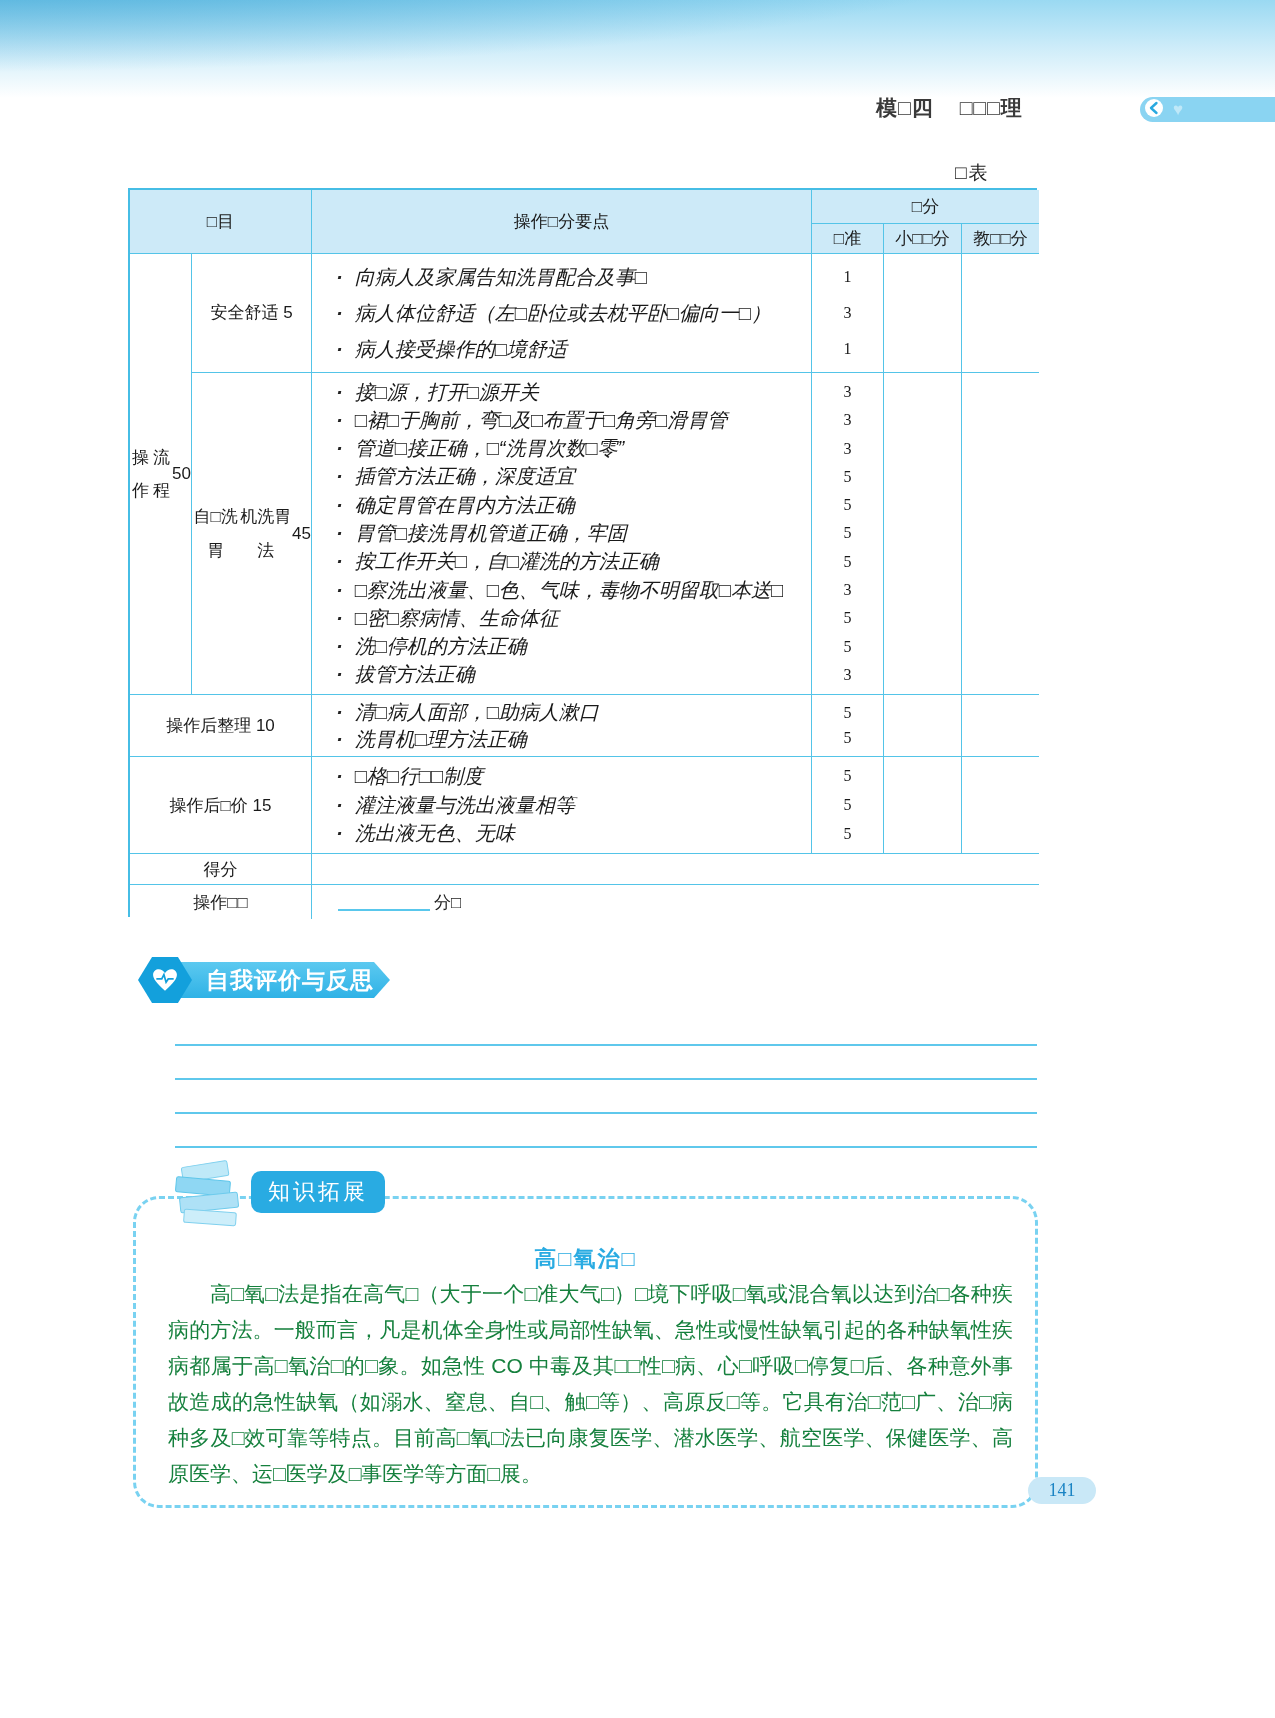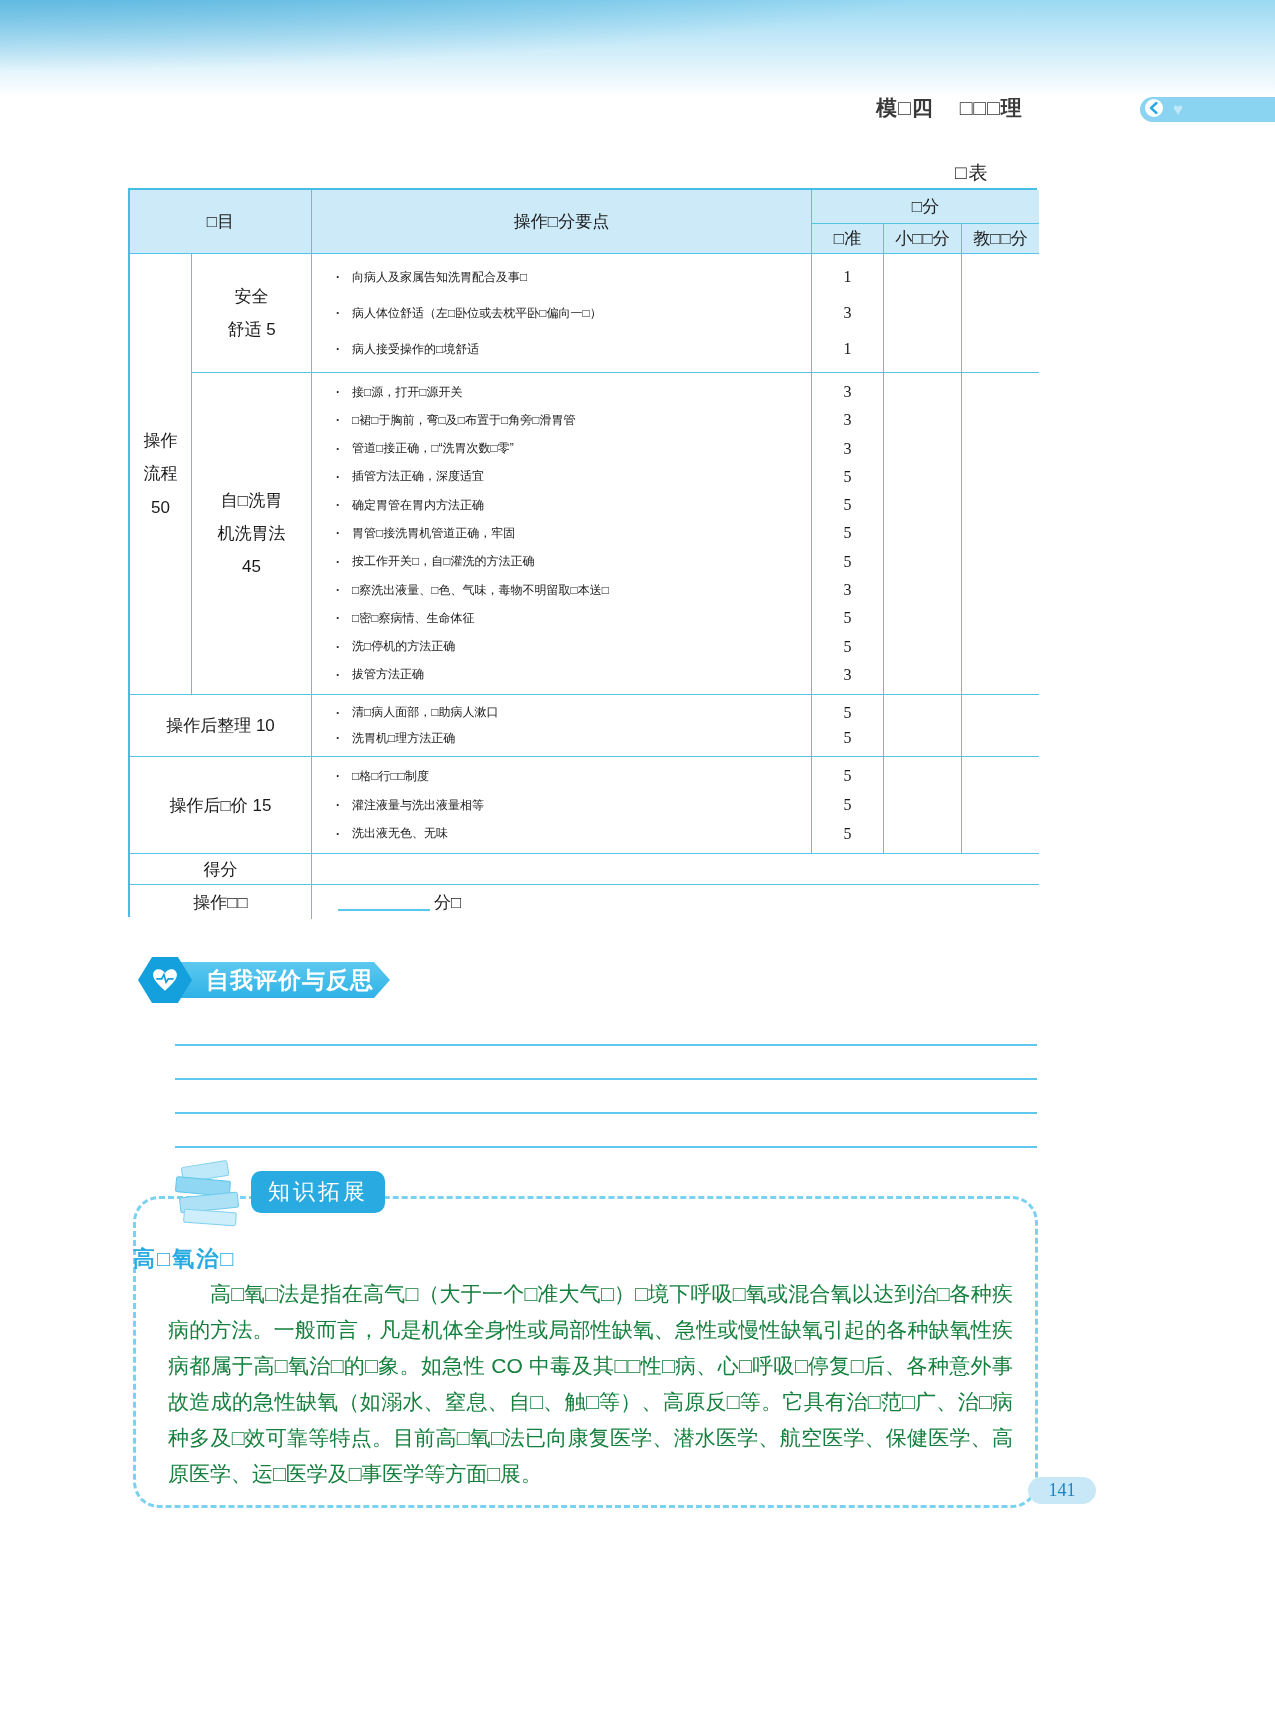--- a/index.html
+++ b/index.html
@@ -41,23 +41,23 @@
     border:2px solid #46bde5; font-size:16px;
   }
   .c {
     border-right:1px solid #54c4e8; border-bottom:1px solid #54c4e8;
     display:flex; align-items:center; justify-content:center;
     background:#ffffff; overflow:hidden;
   }
   .no-r { border-right:none; }
   .no-b { border-bottom:none; }
   .hd { background:#cdeaf8; font-size:17px; }
-  .vlines { flex-direction:column; line-height:1.95; font-size:17px; text-align:center; }
+  .vlines { flex-direction:row; line-height:1.95; font-size:17px; text-align:center; }
   .items { flex-direction:column; align-items:stretch; justify-content:center; padding:5px 0; }
-  .il { flex:1; display:flex; align-items:center; text-align:center; padding-left:24px; font-size:12px; white-space:nowrap; }
+  .il { flex:1; display:flex; align-items:center; text-align:center; padding-left:24px; font-size:20px; white-space:nowrap;font-style:italic; }
   .il::before { content:"·"; font-weight:700; margin-right:12px; color:#222; }
   .scores { flex-direction:column; align-items:stretch; padding:5px 0; }
   .sl { flex:1; display:flex; align-items:center; justify-content:center;
         font-family:"Liberation Serif", serif; font-size:16px; }
   .rowlabel { font-size:17px; }
   .timeval { justify-content:flex-start; padding-left:26px; font-size:17px; }
   .blank-line { display:inline-block; width:92px; border-bottom:2px solid #59c7ec;
                 height:18px; margin-right:4px; }
 
   
@@ -83,21 +83,21 @@
     position:absolute; left:133px; top:1196px; width:905px; height:312px;
     border:3px dashed #79d2f1; border-radius:26px; background:#ffffff;
   }
   .books { position:absolute; left:168px; top:1160px; }
   .klabel {
     position:absolute; left:251px; top:1171px; width:134px; height:42px;
     background:#29abe2; border-radius:10px; color:#ffffff; font-size:22px;
     display:flex; align-items:center; justify-content:center; letter-spacing:3px; font-weight:500;
   }
   .ktitle {
-    position:absolute; left:133px; top:1244px; width:905px; text-align:left;
+    position:absolute; left:133px; top:1244px; width:905px; text-align:center;
     color:#29abe2; font-size:22px; font-weight:700; letter-spacing:2px;
   }
   .kpara {
     position:absolute; left:168px; top:1276px; width:845px;
     font-size:21px; line-height:36px; text-align:justify; text-indent:2em; color:#15803d;
   }
 
   
   .page-pill {
     position:absolute; left:1028px; top:1477px; width:68px; height:27px;

